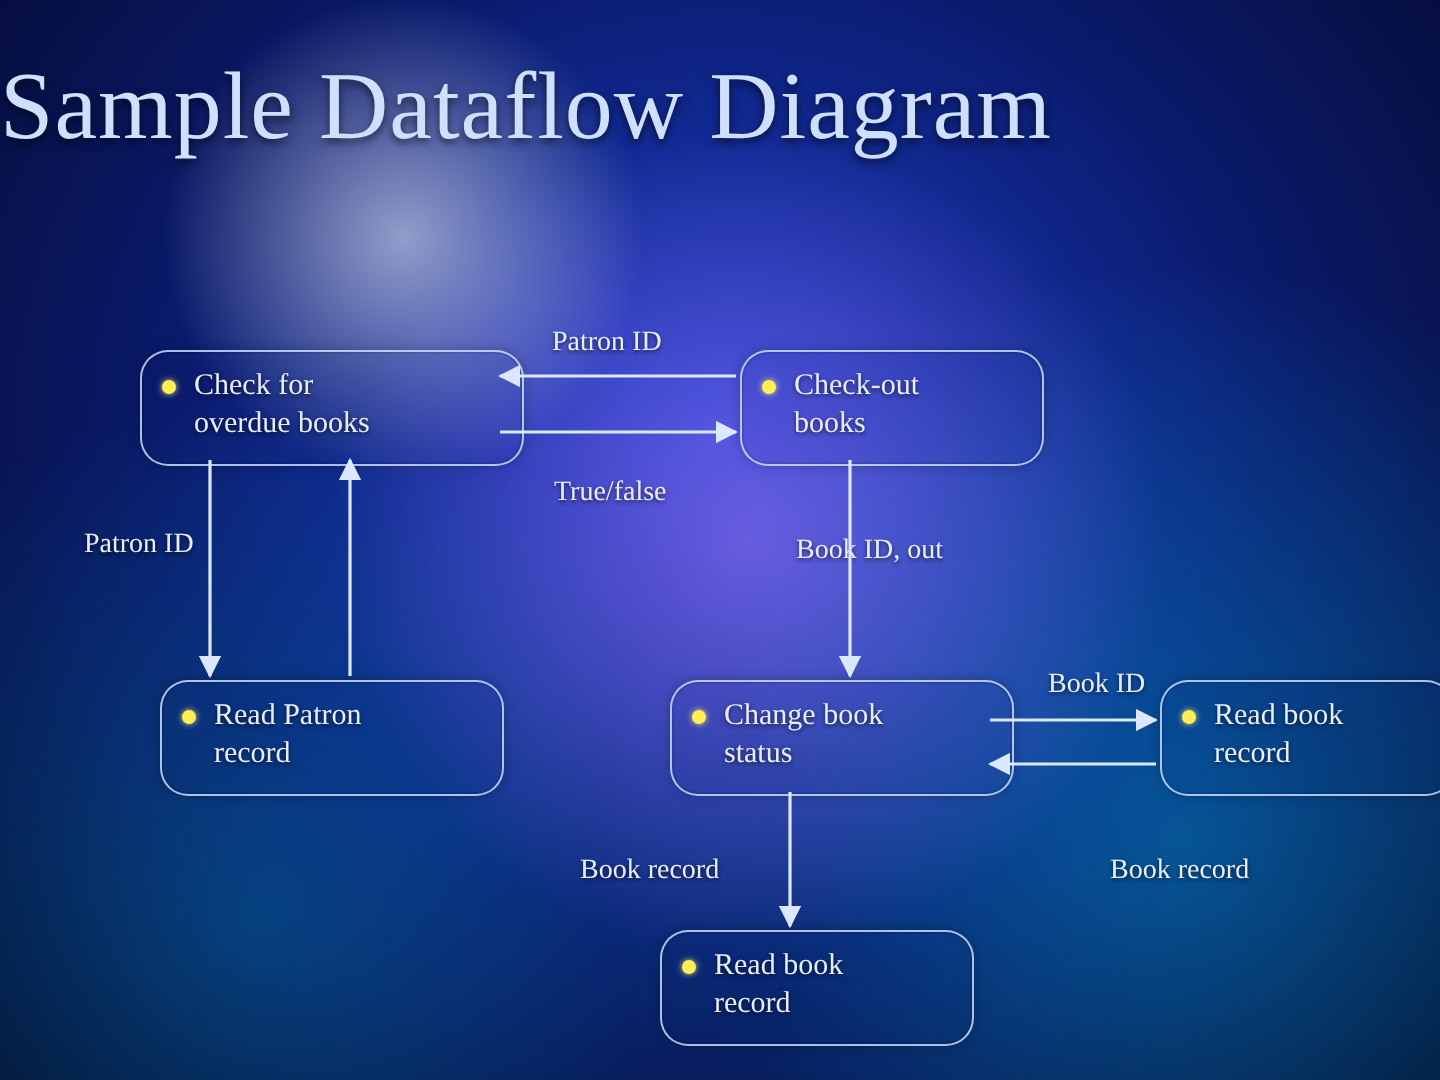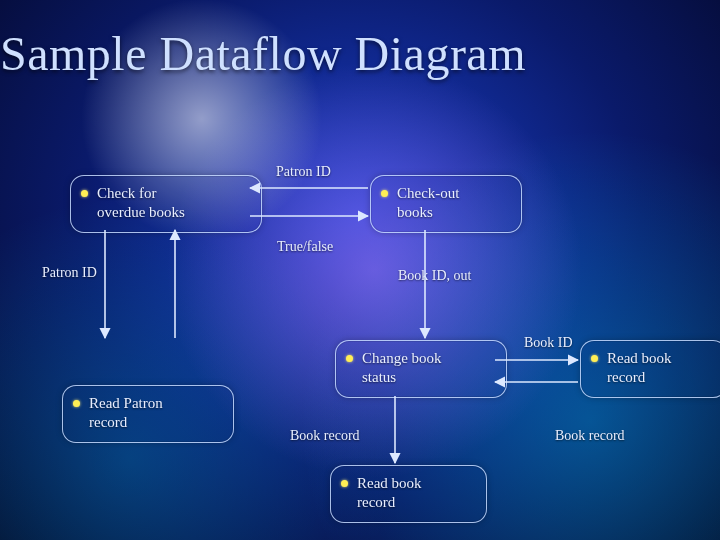--- a/index.html
+++ b/index.html
@@ -43,21 +43,21 @@
 <body>
 
 <div class="stage">
 
   <div class="title">Sample Dataflow Diagram</div>
 
   <div class="node" style="left: 70px; top: 175px; width: 150px; white-space: pre-line;">Check for
  overdue books</div>
   <div class="node" style="left: 370px; top: 175px; width: 110px; white-space: pre-line;">Check-out
 books</div>
-  <div class="node" style="left: 62px; top: 340px; width: 130px; white-space: pre-line; margin-top: 45px;">Read Patron
+  <div class="node" style="left: 80px; top: 340px; width: 130px; white-space: pre-line;">Read Patron
 record</div>
   <div class="node" style="left: 335px; top: 340px; width: 130px; white-space: pre-line;">Change book
 status</div>
   <div class="node" style="left: 580px; top: 340px; width: 105px; white-space: pre-line;">Read book
  record</div>
   <div class="node" style="left: 330px; top: 465px; width: 115px; white-space: pre-line;">Read book
  record</div>
 
   <div class="label" style="left:276px;top:164px;">Patron ID</div>
   <div class="label" style="left:277px;top:203px;margin-top:36px;">True/false</div>

